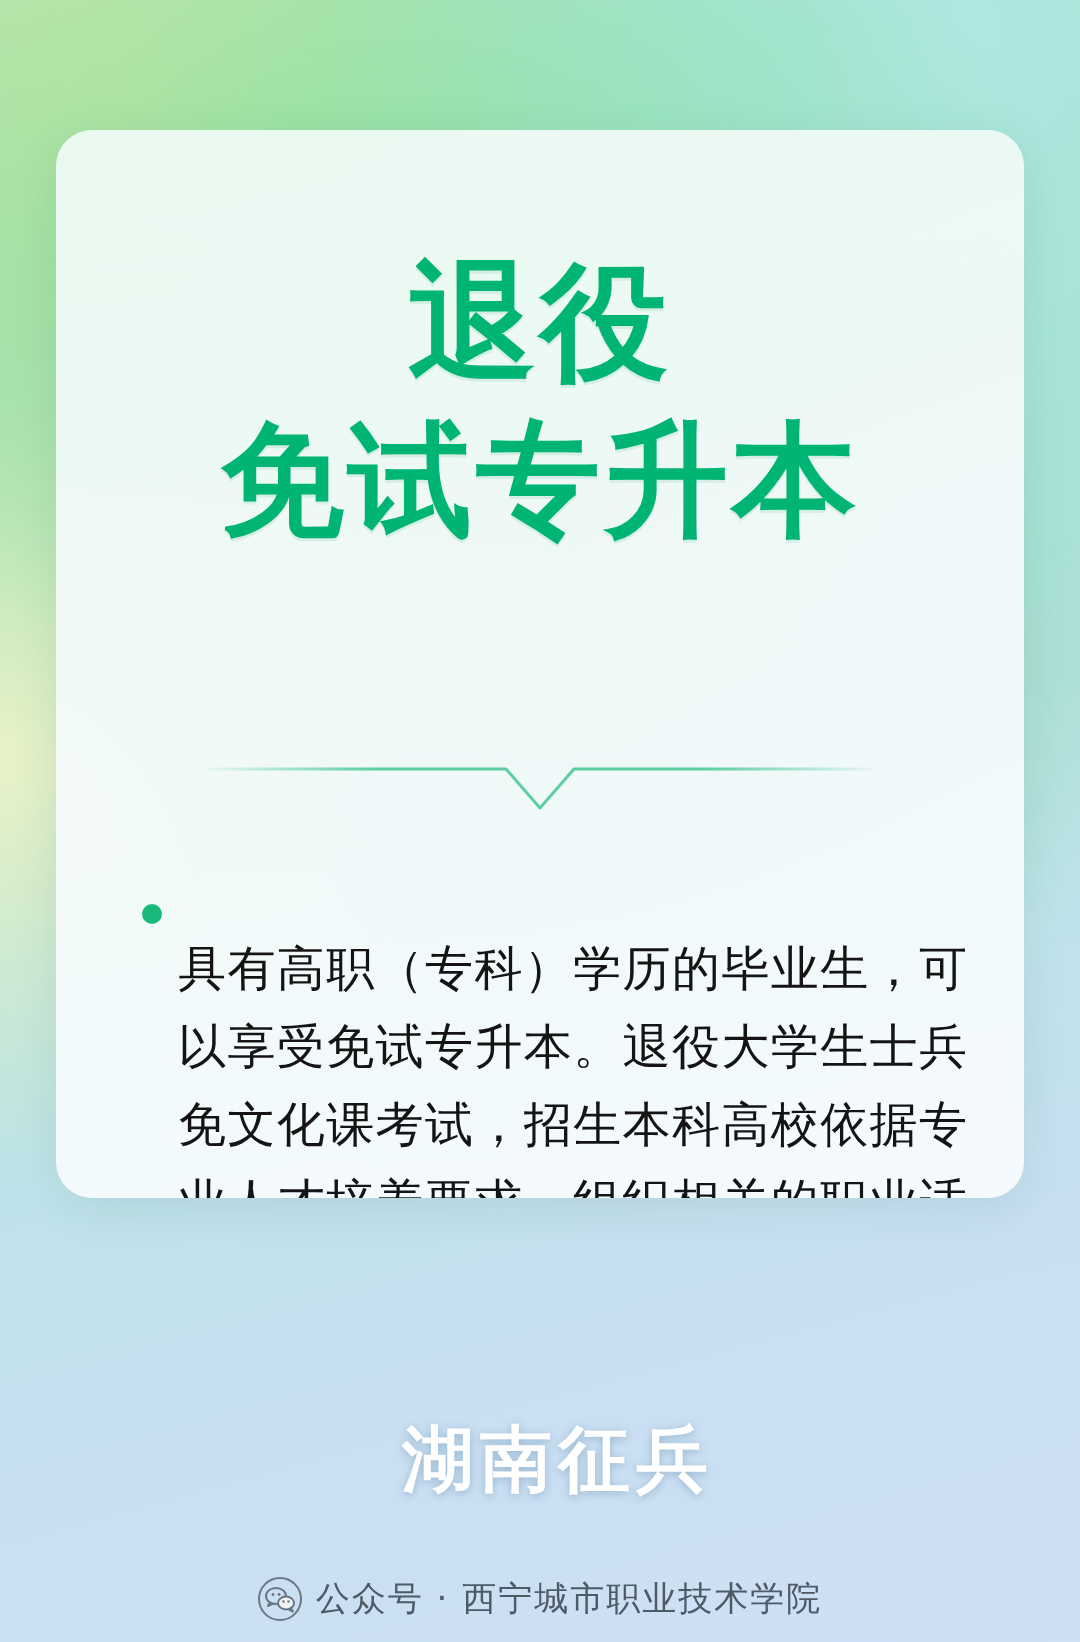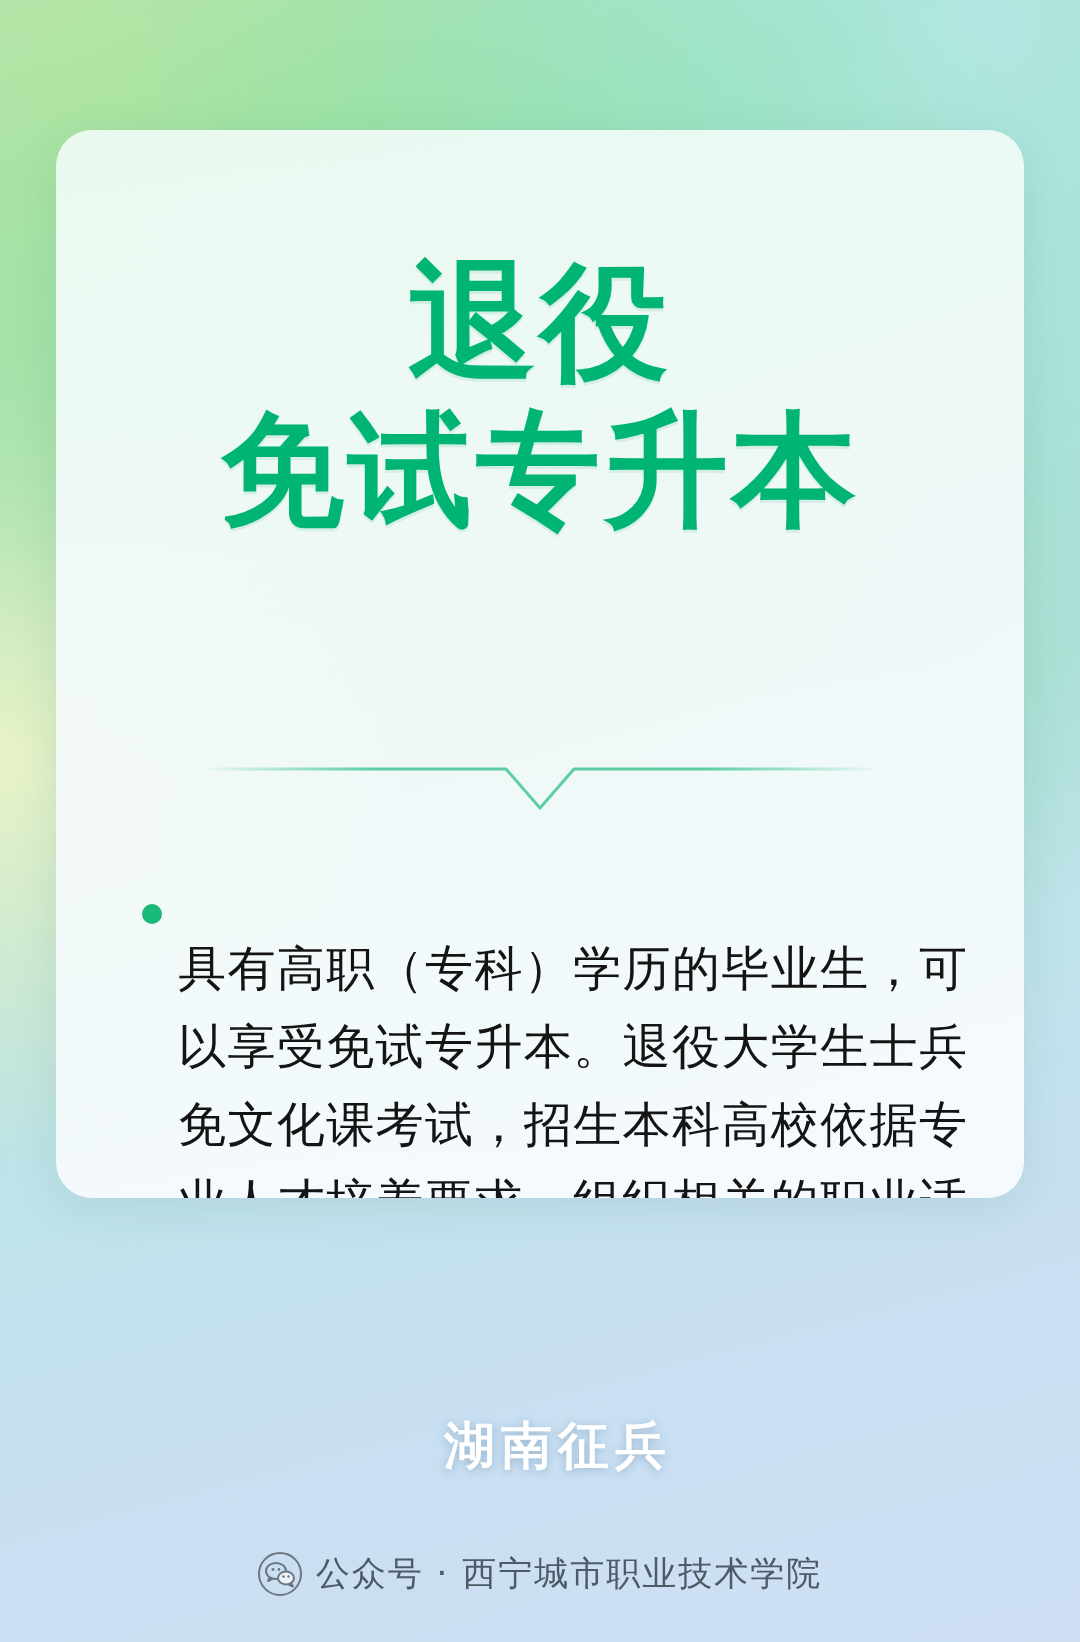--- a/index.html
+++ b/index.html
@@ -67,21 +67,21 @@
     font-weight: bold;
     letter-spacing: 4px;
     line-height: 1.12;
     text-shadow: 0 3px 0 rgba(0, 150, 100, 0.10);
   }
   .title-line1 {
     font-size: 128px;
   }
   .title-line2 {
     font-size: 124px;
-    margin-top: 8px;
+    margin-top: 18px;
   }
 
   .divider {
     position: absolute;
     left: 150px;
     top: 636px;
     width: 668px;
     height: 46px;
   }
   .divider svg { display: block; }
@@ -117,31 +117,31 @@
 
   .brand {
     position: absolute;
     left: 0;
     right: 0;
     top: 1412px;
     text-align: center;
     color: #ffffff;
     font-family: "DejaVu Sans", "Liberation Sans", sans-serif;
     font-weight: bold;
-    font-size: 51px;
+    font-size: 72px;
     letter-spacing: 6px;
     text-shadow: 0 2px 8px rgba(60, 110, 140, 0.35);
     margin-left: 36px;
   }
 
   .footer {
     position: absolute;
     left: 0;
     right: 0;
-    bottom: 45px;
+    bottom: 20px;
     display: flex;
     align-items: center;
     justify-content: center;
     gap: 14px;
     color: #4e5a66;
     font-family: "DejaVu Sans", "Liberation Sans", sans-serif;
     font-size: 34px;
     letter-spacing: 2px;
   }
 

